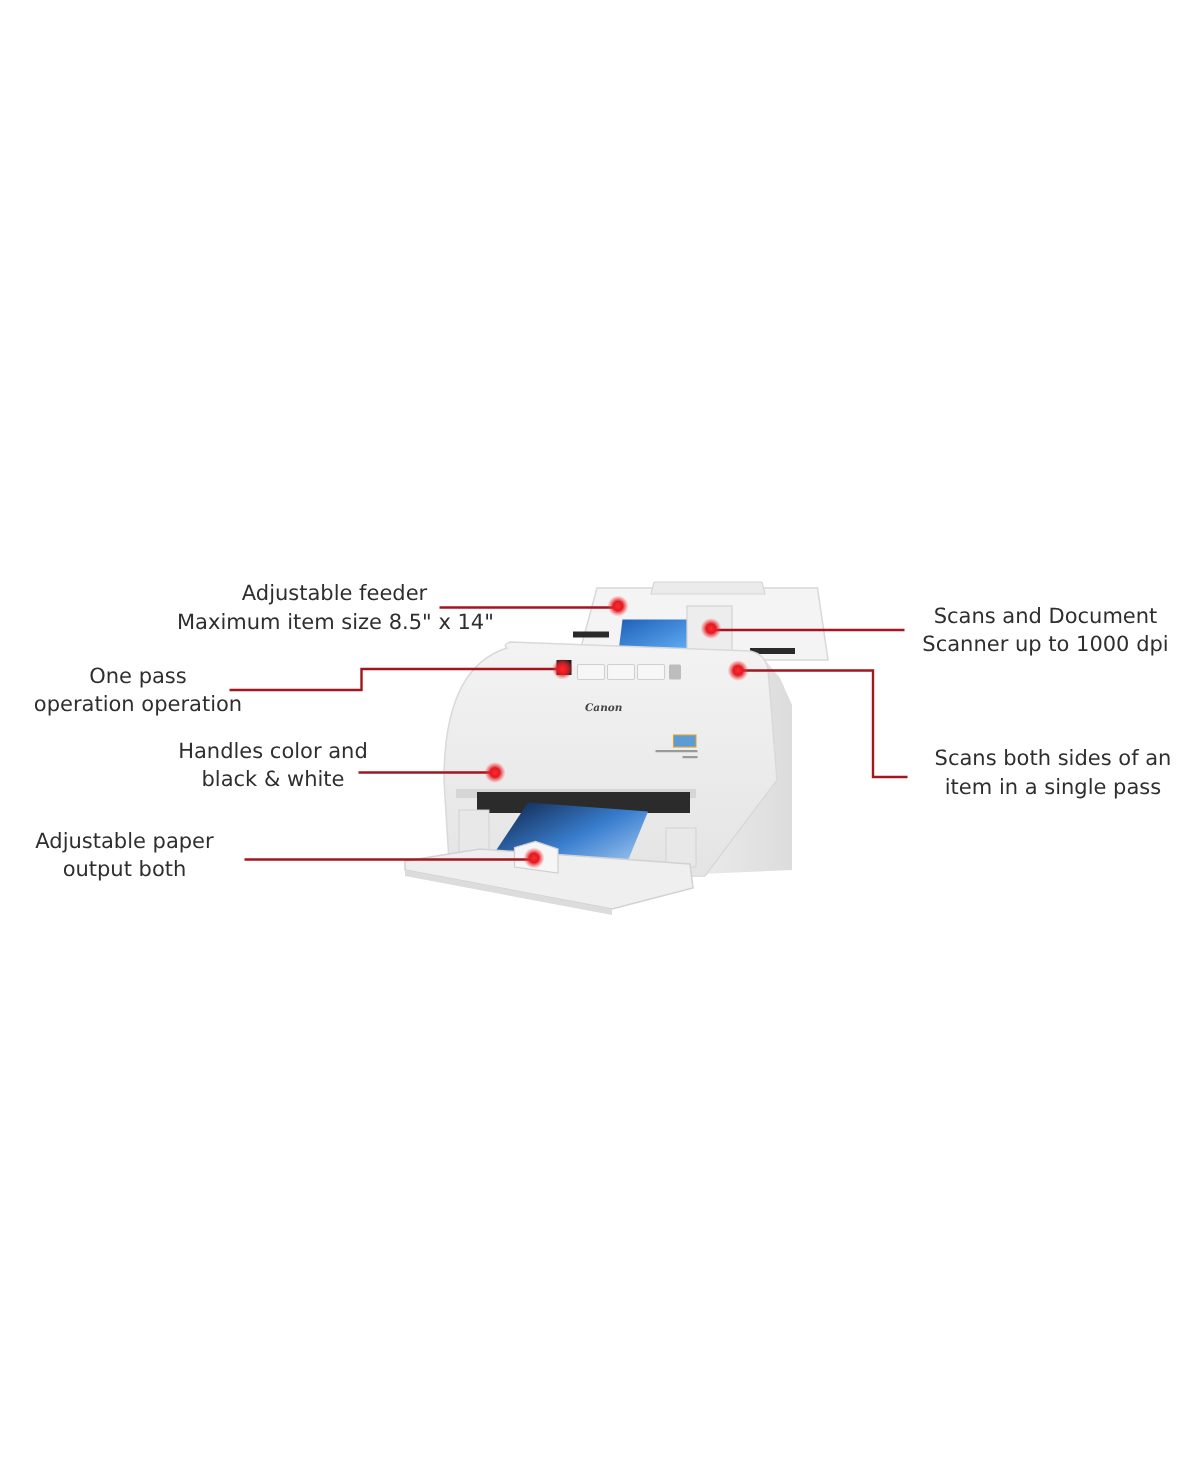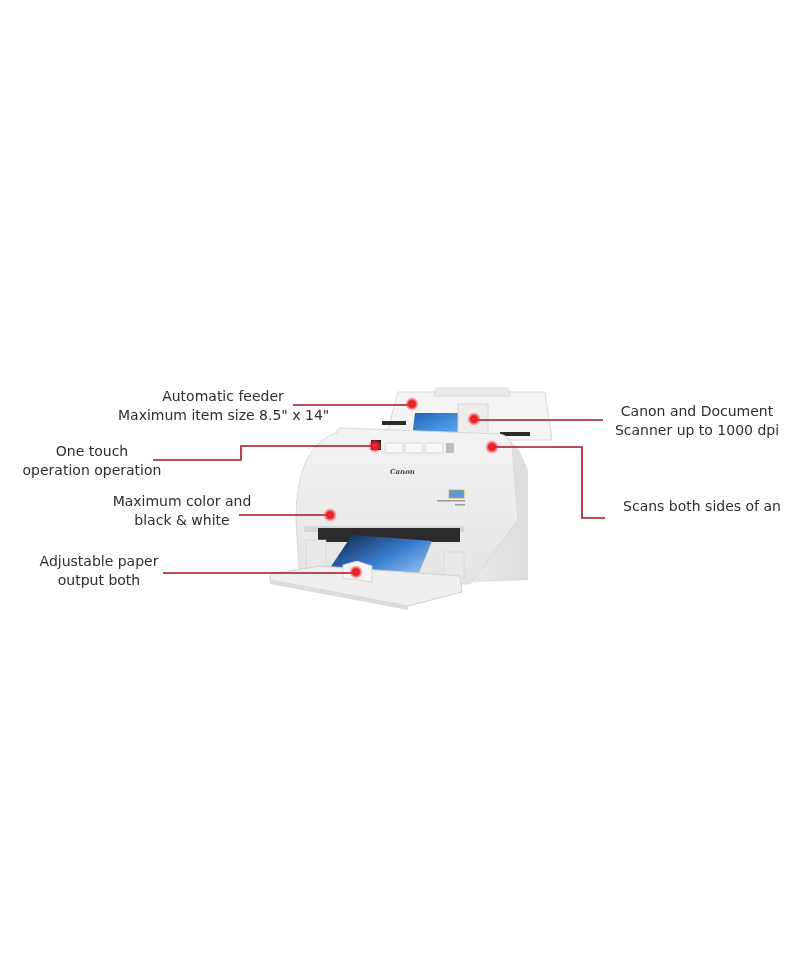--- a/index.html
+++ b/index.html
@@ -96,39 +96,40 @@
     <circle cx="412" cy="404" r="7" fill="url(#glow)"></circle>
     <circle cx="375" cy="446" r="7" fill="url(#glow)"></circle>
     <circle cx="330" cy="515" r="7" fill="url(#glow)"></circle>
     <circle cx="356" cy="572" r="7" fill="url(#glow)"></circle>
     <circle cx="474" cy="419" r="7" fill="url(#glow)"></circle>
     <circle cx="492" cy="447" r="7" fill="url(#glow)"></circle>
   </g>
 </svg>
 
 <div class="label center" style="left:118px; top:387px; width:210px;">
-  <span>Automatic feeder</span>
+  <span>Adjustable feeder</span>
   <span>Maximum item size 8.5" x 14"</span>
 </div>
 
 <div class="label center" style="left:20px; top:442px; width:144px;">
-  <span>One touch</span>
+  <span>One pass</span>
   <span>operation operation</span>
 </div>
 
 <div class="label center" style="left:112px; top:492px; width:140px;">
-  <span>Maximum color and</span>
+  <span>Handles color and</span>
   <span>black &amp; white</span>
 </div>
 
-<div class="label center" style="left:32px; top:552px; width:134px;">
+<div class="label center" style="left:16px; top:552px; width:134px;">
   <span>Adjustable paper</span>
   <span>output both</span>
 </div>
 
 <div class="label center" style="left:604px; top:402px; width:186px;">
-  <span>Canon and Document</span>
+  <span>Scans and Document</span>
   <span>Scanner up to 1000 dpi</span>
 </div>
 
 <div class="label center" style="left:604px; top:497px; width:196px;">
   <span>Scans both sides of an</span>
+  <span>item in a single pass</span>
 </div>
 
 </body></html>

